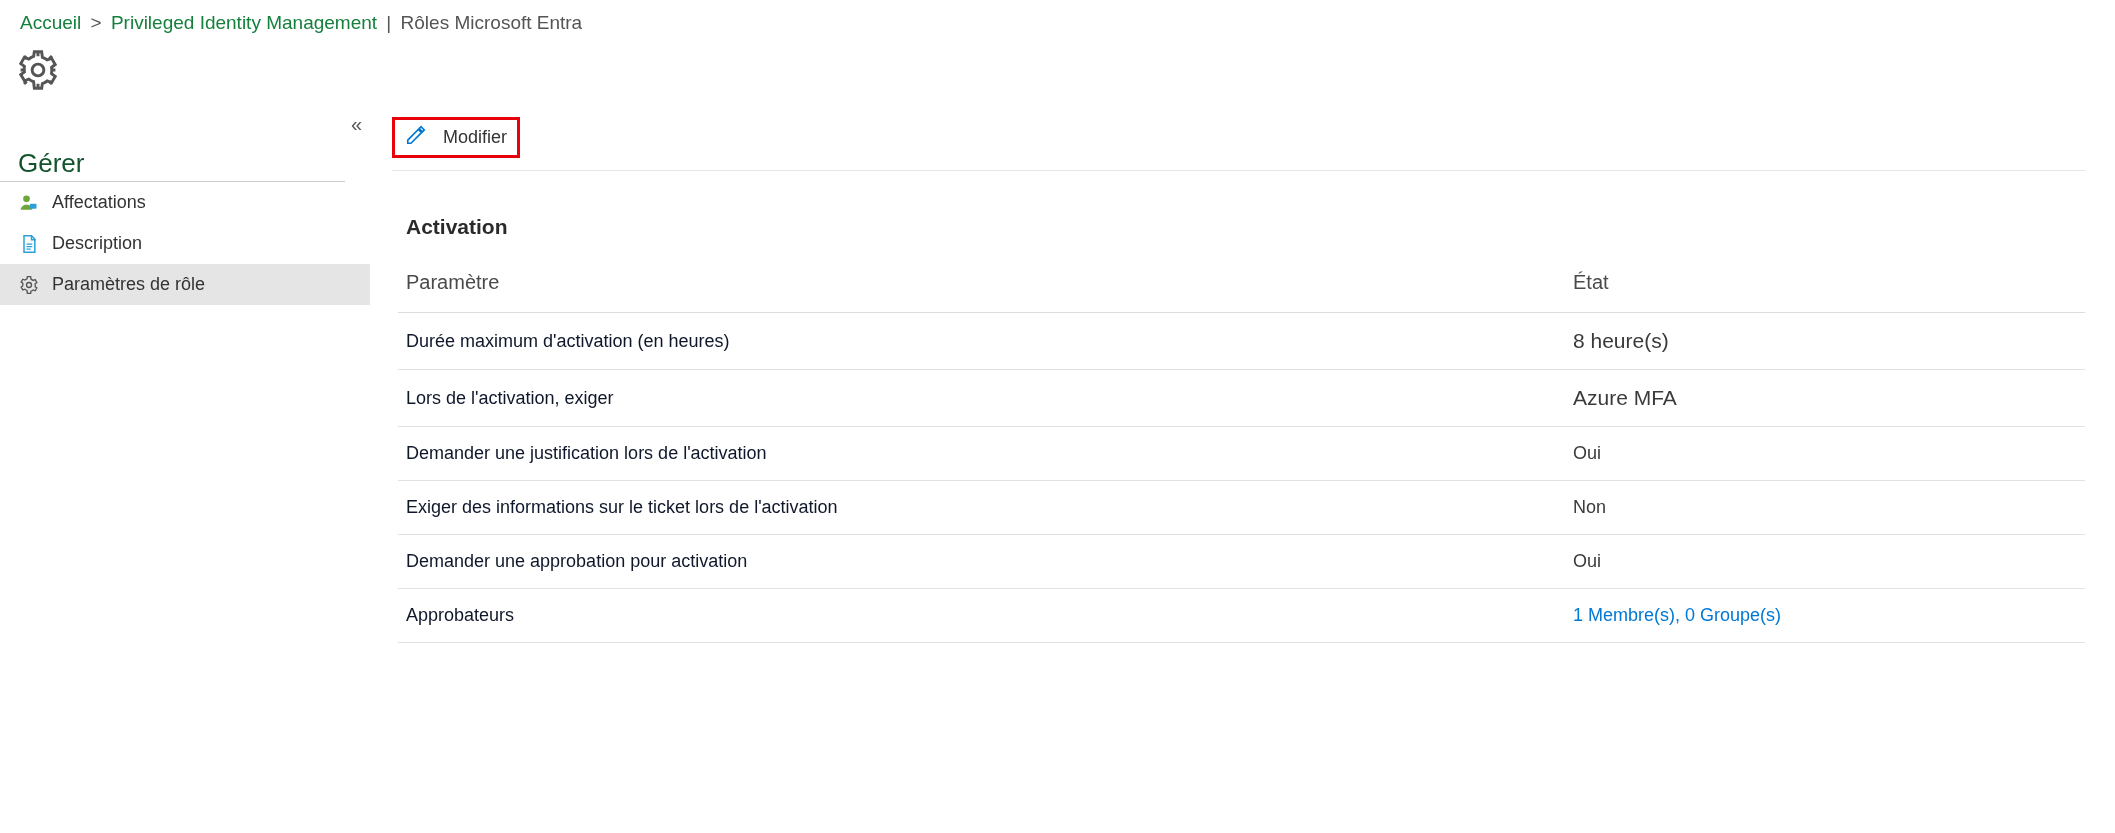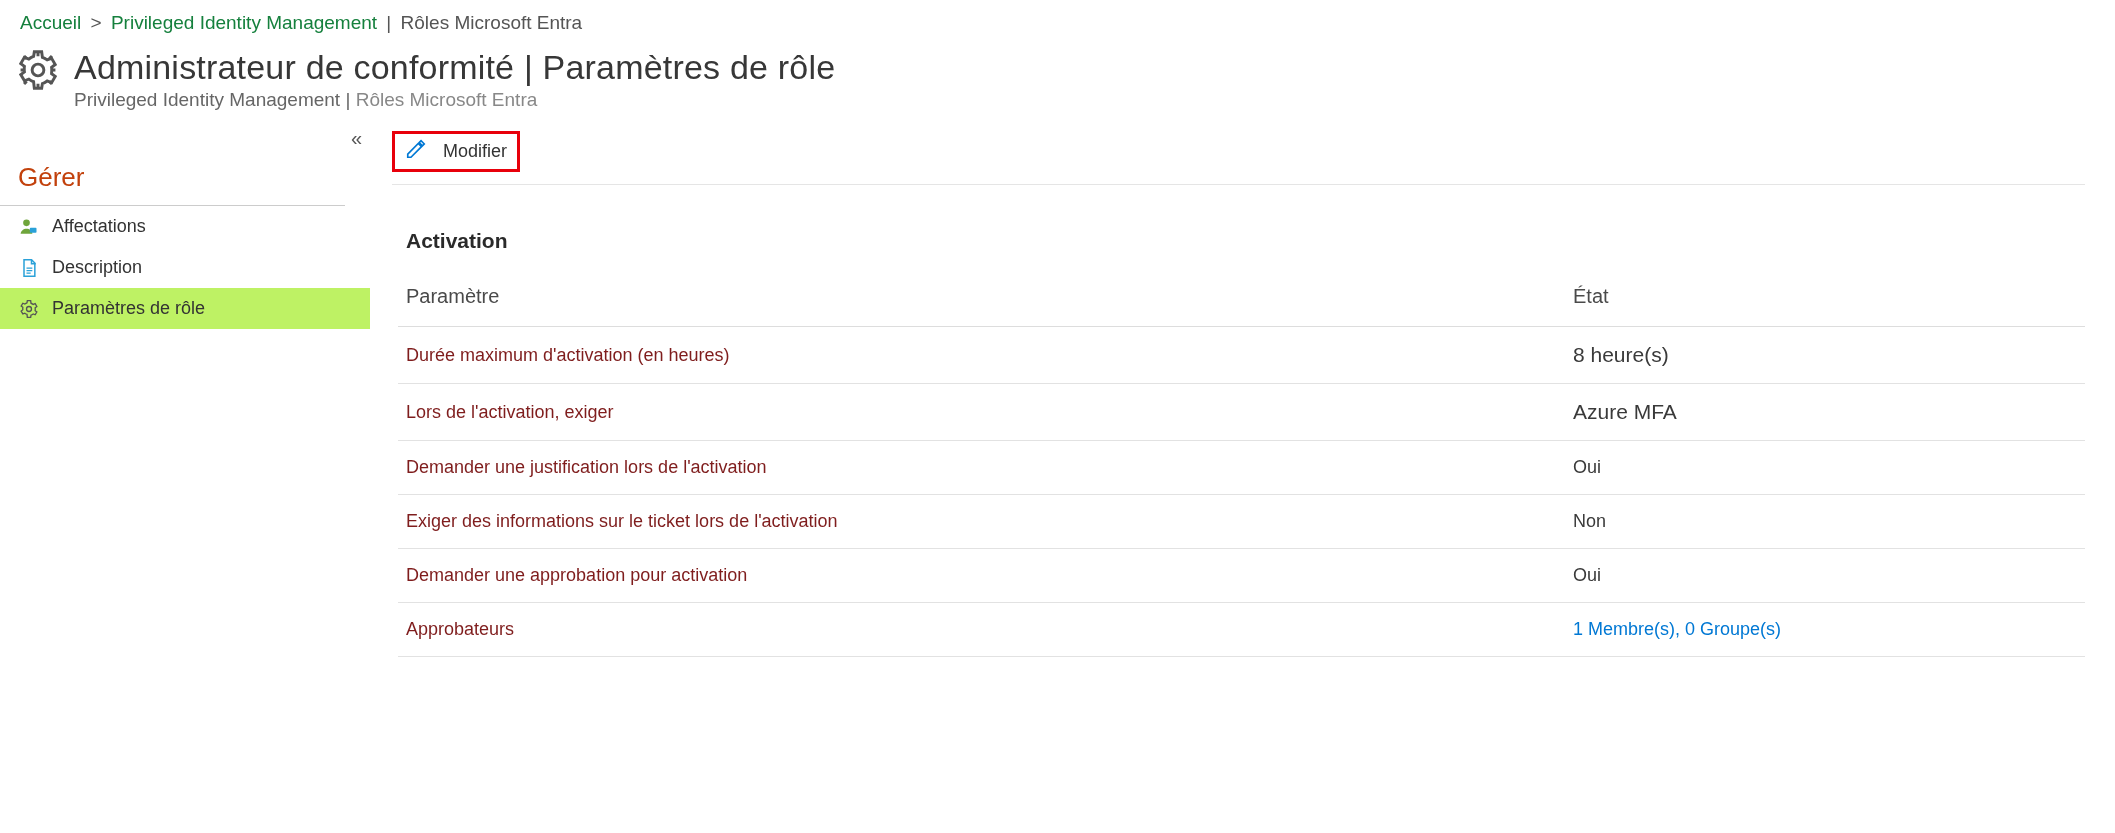--- a/index.html
+++ b/index.html
@@ -46,35 +46,35 @@
     }
     .side-head {
       display: flex;
       justify-content: flex-end;
       padding: 4px 8px 10px 0;
       color: #555;
       font-size: 20px;
     }
     .side-title {
       font-size: 26px;
-      color: #c2410c;
-      padding: 2px 18px 12px 18px;
+      color: #14532d;
+      padding: 2px 18px 2px 18px;
       border-bottom: 1px solid #ccc;
       width: 345px;
     }
     .side-item {
       display: flex;
       align-items: center;
       gap: 12px;
       padding: 10px 18px;
       font-size: 18px;
       color: #333;
       cursor: pointer;
     }
-    .side-item.active { background: #bef264; }
+    .side-item.active { background: #e5e5e5; }
     .side-item .ic { width: 22px; display:flex; justify-content:center; }
 
     .main { flex: 1; padding: 0 30px 40px 22px; }
     .toolbar {
       display: flex;
       align-items: center;
       padding: 8px 0 12px 0;
       border-bottom: 1px solid #e5e5e5;
     }
     .edit-btn {
@@ -100,21 +100,21 @@
       text-align: left;
       font-weight: 400;
       font-size: 20px;
       color: #4a4a4a;
       padding: 12px 8px 18px 8px;
       border-bottom: 1px solid #ddd;
     }
     td {
       padding: 16px 8px;
       font-size: 18px;
-      color: #7f1d1d;
+      color: #0f172a;
       border-bottom: 1px solid #e2e2e2;
     }
     td.state { font-size: 18px; color: #3a3a3a; margin-left: 16px; }
     td.state.big { font-size: 21px; }
     td.state a { color: #0078d4; text-decoration: none; }
     th.col2, td.col2 { width: 520px; }
   </style>
 </head>
 <body>
 
@@ -127,26 +127,20 @@
 </div>
 
 <div class="header">
   <div class="gear-lg">
     <svg viewBox="0 0 24 24" fill="none" stroke="#555" stroke-width="1.6">
       <circle cx="12" cy="12" r="3.2"></circle>
       <path d="M12 2.5v2M12 19.5v2M4.4 4.4l1.4 1.4M18.2 18.2l1.4 1.4M2.5 12h2M19.5 12h2M4.4 19.6l1.4-1.4M18.2 5.8l1.4-1.4"></path>
       <path d="M12 4c4.4 0 8 3.6 8 8s-3.6 8-8 8-8-3.6-8-8 3.6-8 8-8z" stroke-dasharray="3 3" opacity="0"></path>
       <path d="M19.4 13.5c.1-.5.1-1 .1-1.5s0-1-.1-1.5l2-1.5-2-3.4-2.4.9c-.8-.6-1.6-1.1-2.6-1.4L14 2h-4l-.4 2.6c-1 .3-1.8.8-2.6 1.4l-2.4-.9-2 3.4 2 1.5c-.1.5-.1 1-.1 1.5s0 1 .1 1.5l-2 1.5 2 3.4 2.4-.9c.8.6 1.6 1.1 2.6 1.4L10 22h4l.4-2.6c1-.3 1.8-.8 2.6-1.4l2.4.9 2-3.4-2-1.5z"></path>
     </svg>
-  </div>
-  <div class="title-block">
-    <h1>Administrateur de conformité |   Paramètres de rôle</h1>
-    <div class="sub">
-      <span>Privileged Identity Management | </span><span class="muted">Rôles Microsoft Entra</span>
-    </div>
   </div>
 </div>
 
 <div class="layout">
   <div class="side">
     <div class="side-head">«</div>
     <div class="side-title">Gérer</div>
 
     <div class="side-item">
       <span class="ic">

